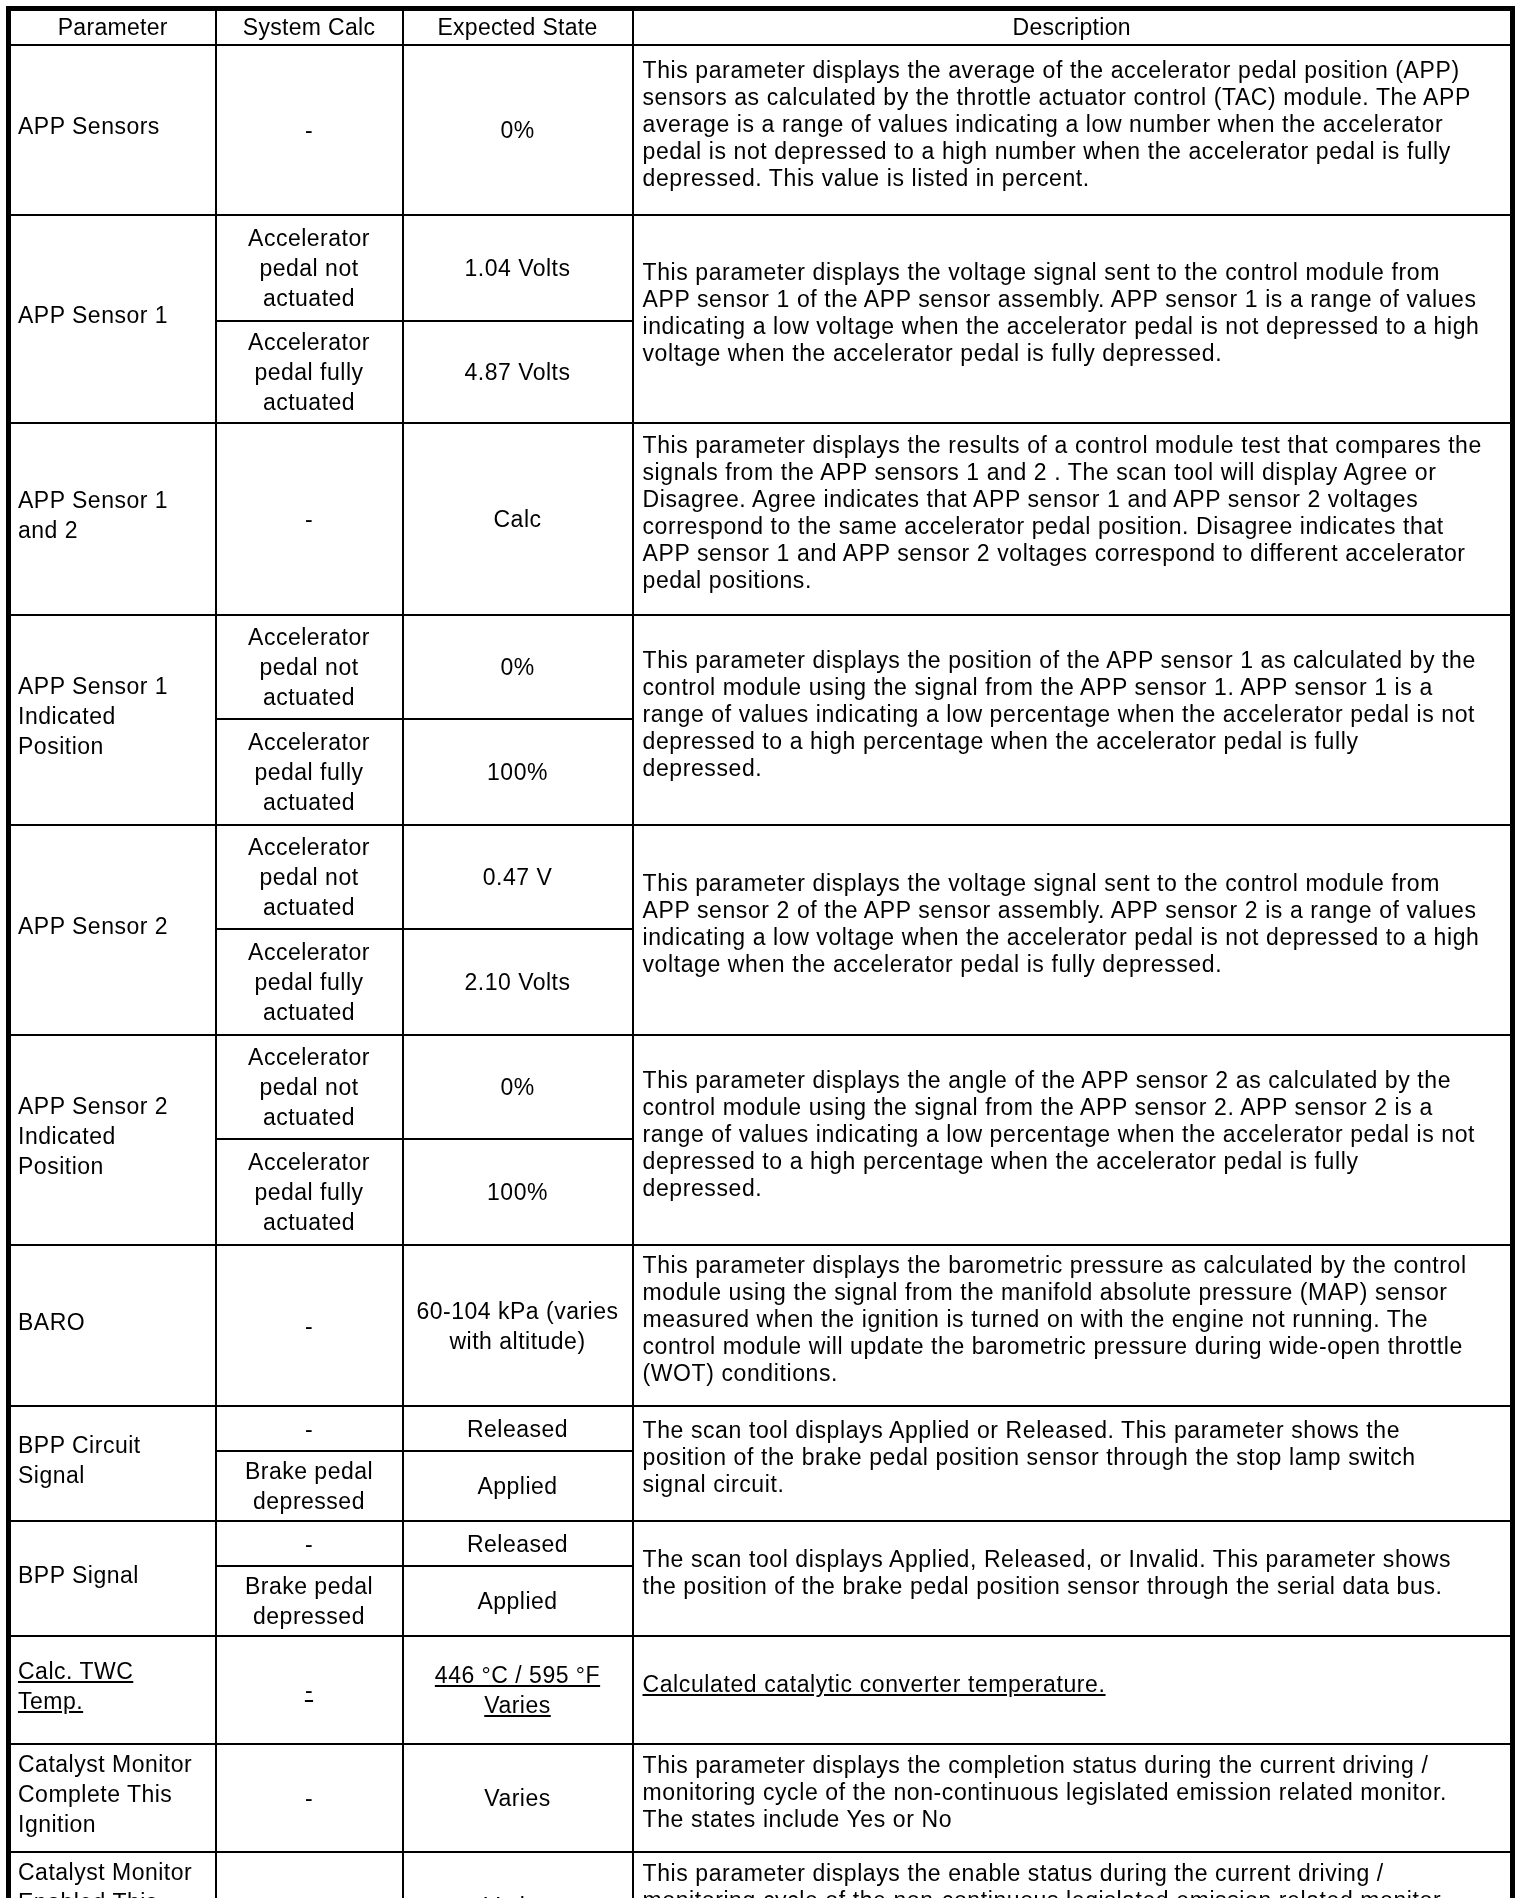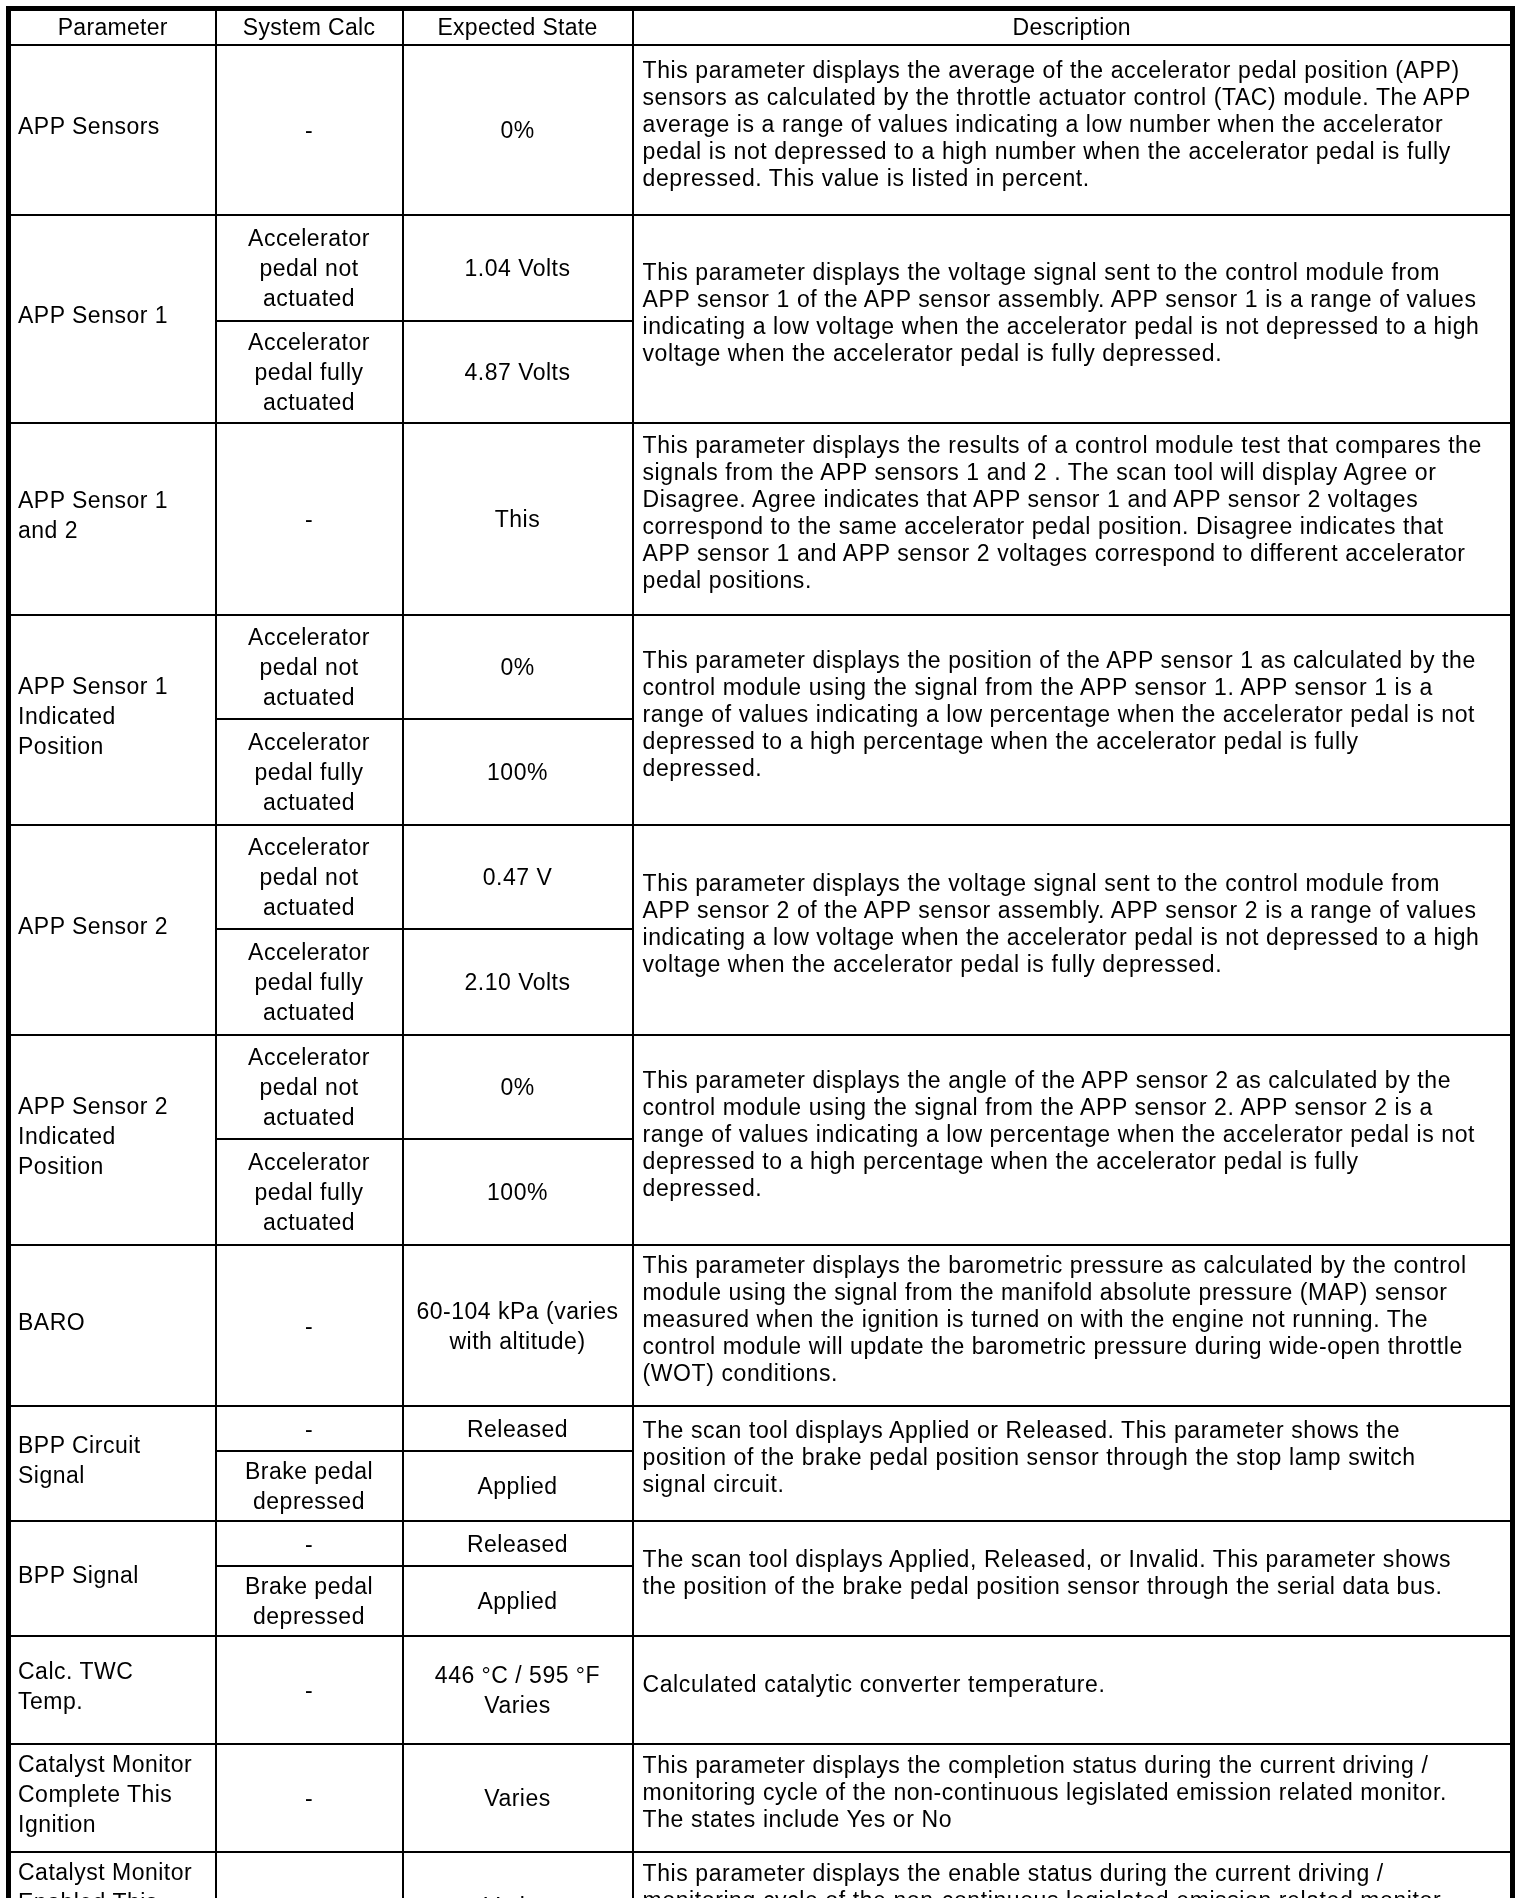--- a/index.html
+++ b/index.html
@@ -59,21 +59,21 @@
   td.desc {
     text-align: left;
     padding: 6px 26px 18px 9px;
     line-height: 27px;
     letter-spacing: 0.6px;
   }
 
   tr.hthead { height: 34px; }
   tr.ht45  { height: 45px; }
   tr.ht65  { height: 65px; }
-  tr.ht85  { height: 108px; }
+  tr.ht85  { height: 108px; text-decoration: underline; }
   tr.ht95  { height: 95px; }
   tr.ht98  { height: 98px; }
   tr.ht102 { height: 102px; }
   tr.ht104 { height: 104px; }
   tr.ht106 { height: 106px; }
   tr.ht150 { height: 150px; }
   tr.ht170 { height: 170px; }
   tr.ht192 { height: 192px; }
 </style>
 </head>
@@ -113,21 +113,21 @@
       <td class="state">Accelerator
 pedal fully
 actuated</td>
       <td class="value">4.87 Volts</td>
     </tr>
 
     <tr class="ht192">
       <td class="param">APP Sensor 1
 and 2</td>
       <td class="state">-</td>
-      <td class="value">This</td>
+      <td class="value">Calc</td>
       <td class="desc">This parameter displays the results of a control module test that compares the signals from the APP sensors 1 and 2 . The scan tool will display Agree or Disagree. Agree indicates that APP sensor 1 and APP sensor 2 voltages correspond to the same accelerator pedal position. Disagree indicates that APP sensor 1 and APP sensor 2 voltages correspond to different accelerator pedal positions.</td>
     </tr>
 
     <tr class="ht104">
       <td class="param" rowspan="2">APP Sensor 1
 Indicated
 Position</td>
       <td class="state">Accelerator
 pedal not
 actuated</td>

